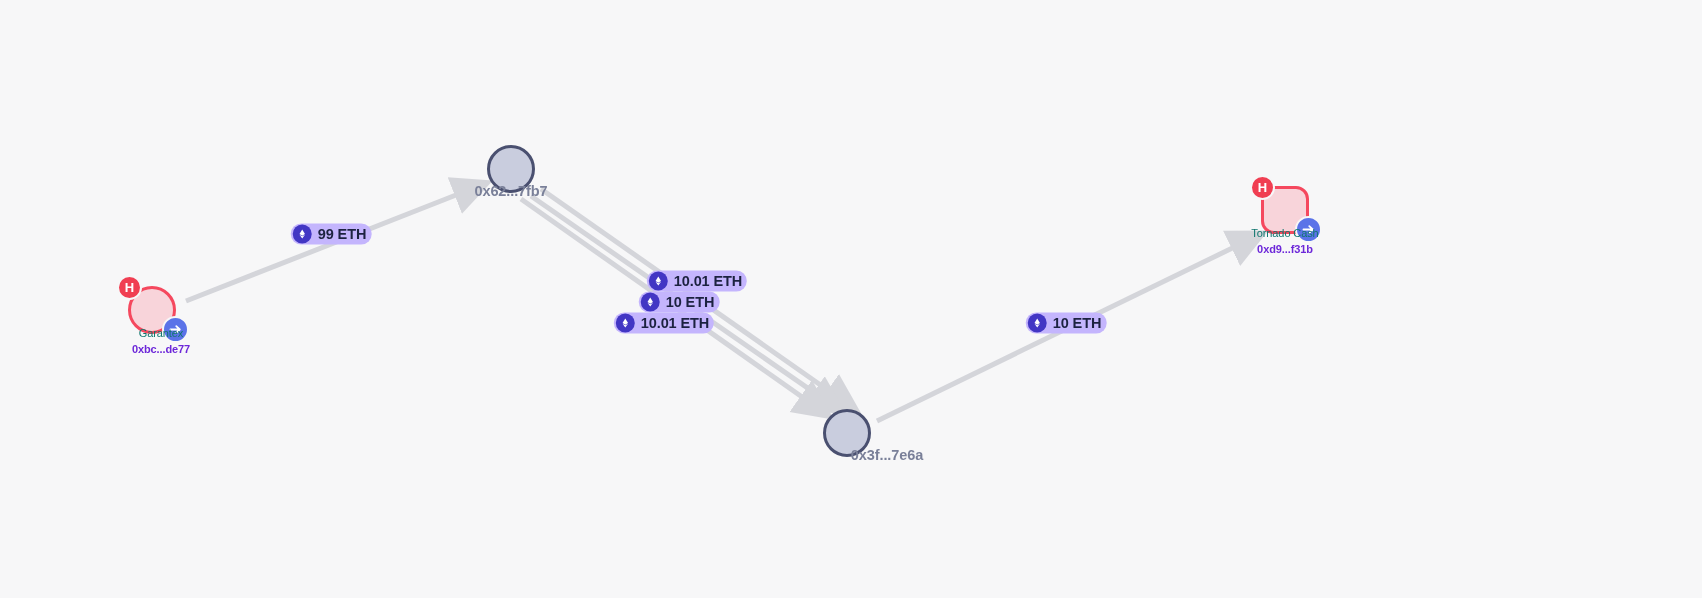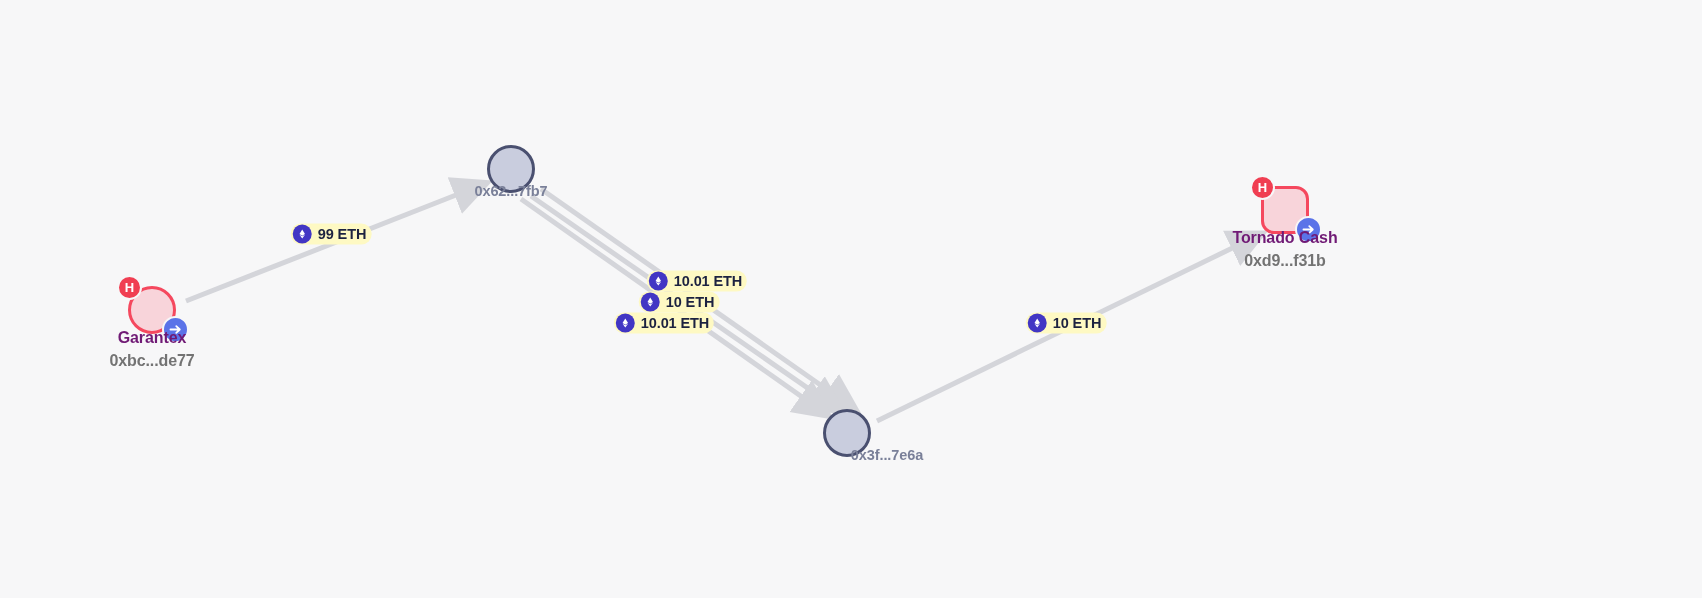--- a/index.html
+++ b/index.html
@@ -44,37 +44,37 @@
     background:#5b73e8;border:2.5px solid #f7f7f8;box-sizing:border-box;
     display:flex;align-items:center;justify-content:center;
   }
   .badge-arrow svg{display:block;}
 
   .node-label{
     position:absolute;left:50%;transform:translateX(-50%);
     white-space:nowrap;text-align:center;
   }
   .label-name{
-    font-size:16px;font-weight:bold;color:#701a75;
+    font-size:11px;font-weight:normal;color:#0f766e;
     line-height:1.45;letter-spacing:-.1px;
   }
   .label-addr{
-    font-size:16px;font-weight:bold;color:#737373;
+    font-size:11px;font-weight:bold;color:#6d28d9;
     line-height:1.45;letter-spacing:-.1px;
   }
   .label-addr-only{
     font-size:14.5px;font-weight:bold;color:#7a8099;
     line-height:1.45;letter-spacing:-.1px;text-align:center;
   }
 
   
   .edge-chip{
     position:absolute;transform:translate(-50%,-50%);
     display:flex;align-items:center;gap:6px;
-    background:#fef9c3;border-radius:11px;
+    background:#c4b5fd;border-radius:11px;
     padding:1px 5px 1px 2px;white-space:nowrap;
   }
   .eth-badge{
     width:19px;height:19px;border-radius:50%;
     background:#4236c4;
     display:flex;align-items:center;justify-content:center;flex:0 0 auto;
   }
   .eth-badge svg{display:block;}
   .chip-text{
     font-size:14.5px;font-weight:bold;color:#1c2240;
@@ -105,21 +105,21 @@
   <div class="node" style="left:152px;top:310px;">
     <div class="node-shape">
       <div class="shape-circle-entity"></div>
       <div class="badge-h">H</div>
       <div class="badge-arrow">
         <svg width="15" height="15" viewBox="0 0 16 16">
           <path d="M2.6 8 H12.4 M8.8 4.4 L12.6 8 L8.8 11.6" fill="none" stroke="#ffffff" stroke-width="1.9" stroke-linecap="round" stroke-linejoin="round"></path>
         </svg>
       </div>
     </div>
-    <div class="node-label" style="top:40px;">
+    <div class="node-label" style="top:40px;margin-left:9px;">
       <div class="label-name">Garantex</div>
       <div class="label-addr">0xbc...de77</div>
     </div>
   </div>
 
   <div class="node" style="left:511px;top:169px;">
     <div class="node-shape">
       <div class="shape-circle-plain"></div>
     </div>
     <div class="node-label" style="top:36px;">

